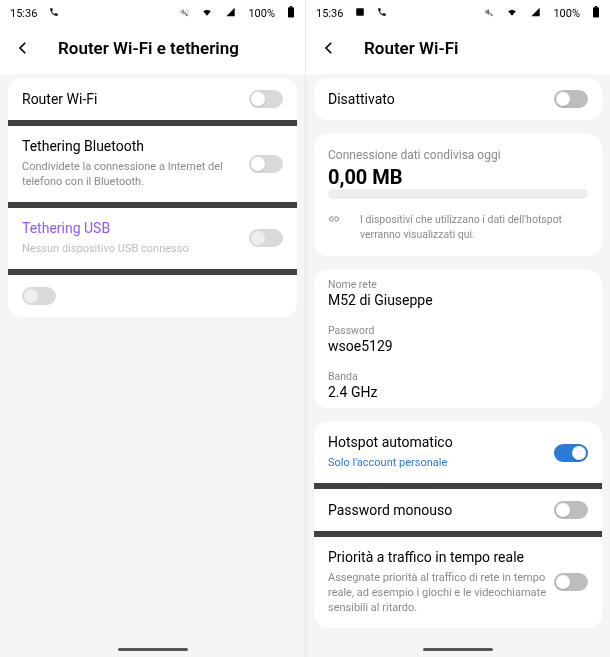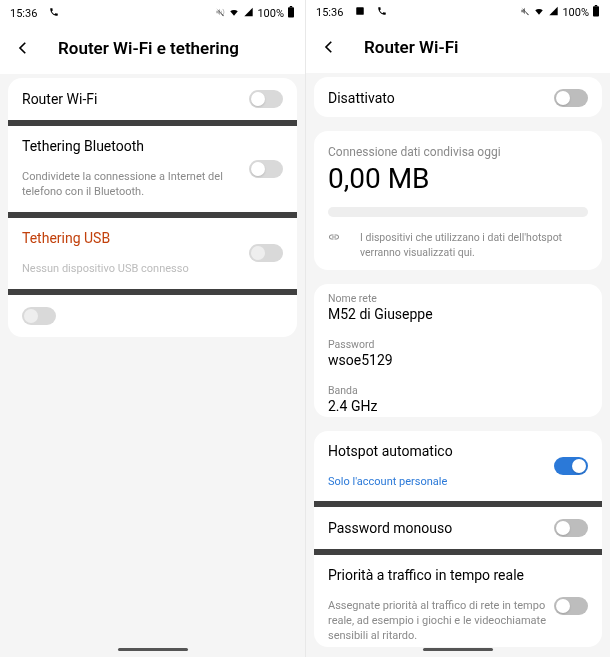--- a/index.html
+++ b/index.html
@@ -24,21 +24,21 @@
     height: 26px;
     display: flex;
     align-items: center;
     justify-content: space-between;
     padding: 0 10px;
     font-size: 11px;
     color: #000;
     background: #fff;
   }
   .status-left { display: flex; align-items: flex-end; gap: 12px; }
-  .status-right { display: flex; align-items: center; gap: 3px; }
+  .status-right { display: flex; align-items: center; gap: 12px; }
   .header {
     display: flex;
     align-items: center;
     padding: 12px 14px 16px 14px;
     background: #fff;
     gap: 26px;
   }
   .back-icon svg { display: block; }
   .header-title { font-size: 17px; font-weight: 600; color: #000; }
   .card {
@@ -49,23 +49,23 @@
   }
   .row {
     display: flex;
     align-items: center;
     justify-content: space-between;
     padding: 12px 14px;
   }
   .row + .row { border-top: 6px solid #404040; }
   .row-text { flex: 1; padding-right: 8px; }
   .row-title { font-size: 14px; color: #000; }
-  .row-sub { font-size: 11px; color: #8a8a8a; margin-top: 16px; line-height: 1.35; }
+  .row-sub { font-size: 11px; color: #8a8a8a; margin-top: 6px; line-height: 1.35; }
   .row-sub.accent { color: #2b79d8; }
-  .row.disabled .row-title { color: #c2410c; }
+  .row.disabled .row-title { color: #8b5cf6; }
   .row.disabled .row-sub { color: #bcbcbc; }
   .toggle {
     width: 34px;
     height: 18px;
     border-radius: 10px;
     background: #d9d9d9;
     position: relative;
     flex-shrink: 0;
   }
   .toggle::after {
@@ -77,21 +77,21 @@
     top: 2px; left: 2px;
     box-shadow: 0 1px 2px rgba(0,0,0,.15);
     transition: none;
   }
   .toggle.on { background: #2b79d8; }
   .toggle.on::after { left: 18px; }
   .toggle.dark { background: #bdbdbd; }
   .toggle.disabled::after { background: #eee; box-shadow: none; }
   .data-card { padding: 14px; }
   .data-label { font-size: 12px; color: #8a8a8a; margin-bottom: 3px; }
-  .data-value { font-size: 28px; font-weight: 400; color: #000; margin-bottom: 12px; }
+  .data-value { font-size: 20px; font-weight: 700; color: #000; }
   .progress { height: 10px; width: 100%; background: #eee; border-radius: 5px; margin-bottom: 14px; }
   .hint-row { display: flex; gap: 20px; align-items: flex-start; font-size: 10.5px; color: #8a8a8a; line-height: 1.4; }
   .kv-row { padding: 8px 14px; }
   .kv-label { font-size: 10.5px; color: #8a8a8a; }
   .kv-value { font-size: 14px; color: #000; margin-top: 1px; }
   .nav-indicator {
     position: absolute;
     bottom: 6px;
     left: 50%;
     transform: translateX(-50%);

